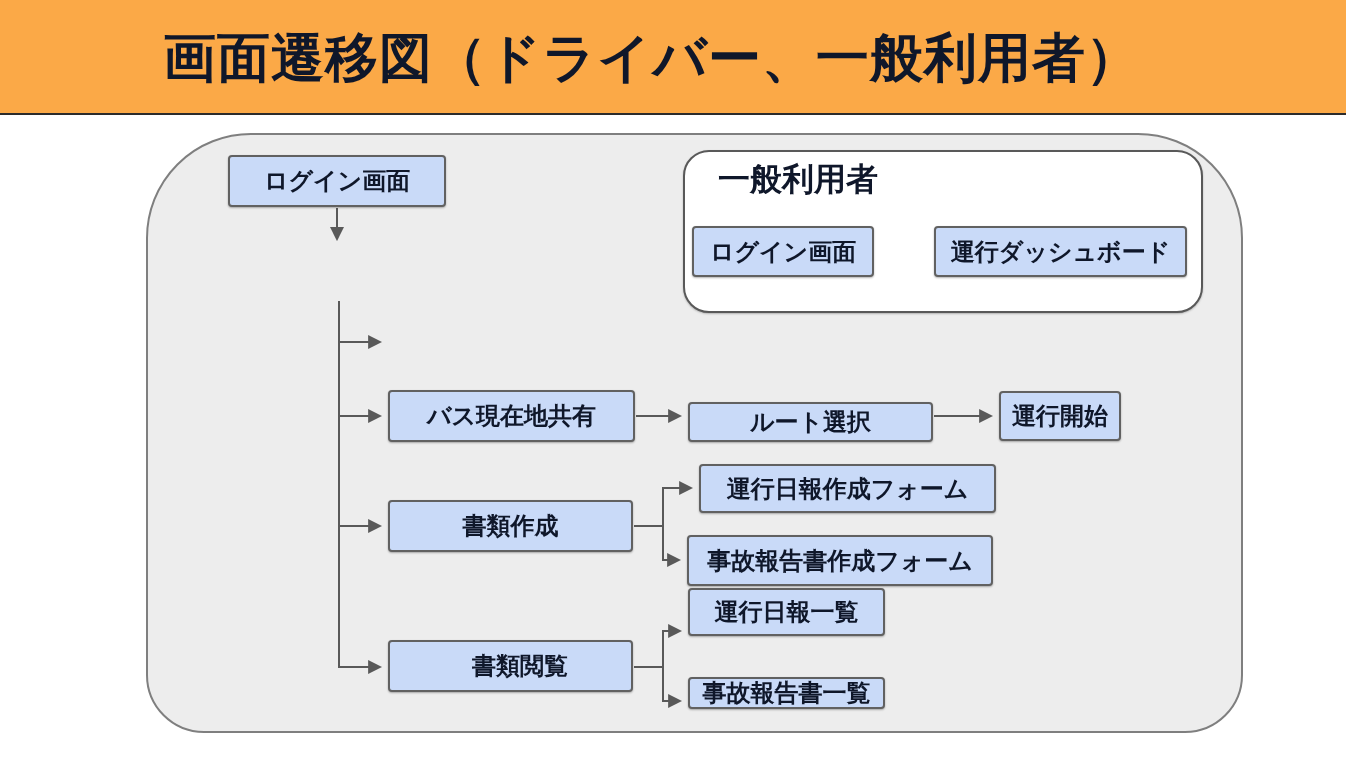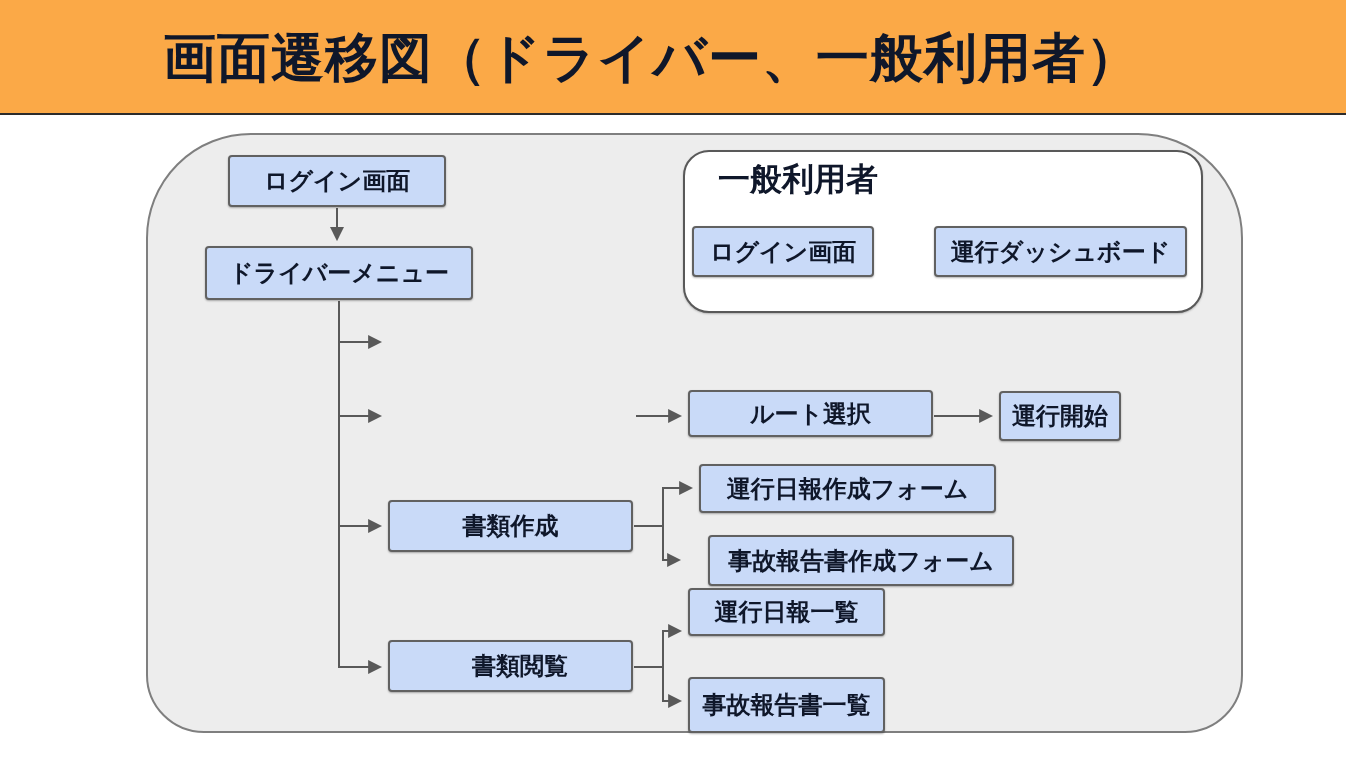--- a/index.html
+++ b/index.html
@@ -73,28 +73,28 @@
     font-size: 24px;
     font-weight: bold;
     white-space: nowrap;
     box-shadow: 0 1px 2px rgba(0,0,0,0.3);
   }
   
   .n-login-driver        { left: 228px; top: 155px; width: 218px; height: 52px; }
   .n-driver-menu         { left: 205px; top: 246px; width: 268px; height: 54px; }
   .n-work-info           { left: 388px; top: 316px; width: 292px; height: 52px; }
   .n-bus-location        { left: 388px; top: 390px; width: 247px; height: 52px; }
-  .n-route-select        { left: 688px; top: 390px; width: 245px; height: 47px; }
+  .n-route-select        { left: 688px; top: 402px; width: 245px; height: 40px; }
   .n-operation-start     { left: 999px; top: 391px; width: 122px; height: 50px; }
   .n-doc-create          { left: 388px; top: 500px; width: 245px; height: 52px; }
   .n-daily-report-form   { left: 699px; top: 464px; width: 297px; height: 49px; }
-  .n-accident-form       { left: 708px; top: 535px; width: 306px; height: 51px; }
+  .n-accident-form       { left: 687px; top: 535px; width: 306px; height: 51px; }
   .n-doc-view            { left: 388px; top: 640px; width: 245px; height: 52px; padding-left: 19px; }
   .n-daily-report-list   { left: 688px; top: 588px; width: 197px; height: 48px; }
-  .n-accident-list       { left: 688px; top: 677px; width: 197px; height: 56px; }
+  .n-accident-list       { left: 688px; top: 677px; width: 197px; height: 32px; }
   .n-gu-login            { left: 692px; top: 226px; width: 182px; height: 51px; }
   .n-gu-dashboard        { left: 934px; top: 226px; width: 253px; height: 51px; }
   
   .arrows {
     position: absolute;
     left: 0; top: 0;
     width: 1346px; height: 757px;
     pointer-events: none;
   }
   .arrow-line {
@@ -132,21 +132,21 @@
     <path class="arrow-line" marker-end="url(#ah)" d="M663,526 V560 H679"></path>
     <path class="arrow-line" marker-end="url(#ah)" d="M634,667 H663 V631 H680"></path>
     <path class="arrow-line" marker-end="url(#ah)" d="M663,667 V701 H680"></path>
     <path class="arrow-line" marker-end="url(#ah)" d="M876,252 H926"></path>
   </svg>
 
   <div class="gu-panel"></div>
   <div class="gu-title">一般利用者</div>
 
   <div class="node n-login-driver">ログイン画面</div>
-  <div class="node n-driver-menu">ドライバーメニュー</div>
+  <div class="node n-bus-location">バス現在地共有</div>
   <div class="node n-route-select">ルート選択</div>
   <div class="node n-operation-start">運行開始</div>
   <div class="node n-doc-create">書類作成</div>
   <div class="node n-daily-report-form">運行日報作成フォーム</div>
   <div class="node n-accident-form">事故報告書作成フォーム</div>
   <div class="node n-doc-view">書類閲覧</div>
   <div class="node n-daily-report-list">運行日報一覧</div>
   <div class="node n-accident-list">事故報告書一覧</div>
 
   <div class="node n-gu-login">ログイン画面</div>

